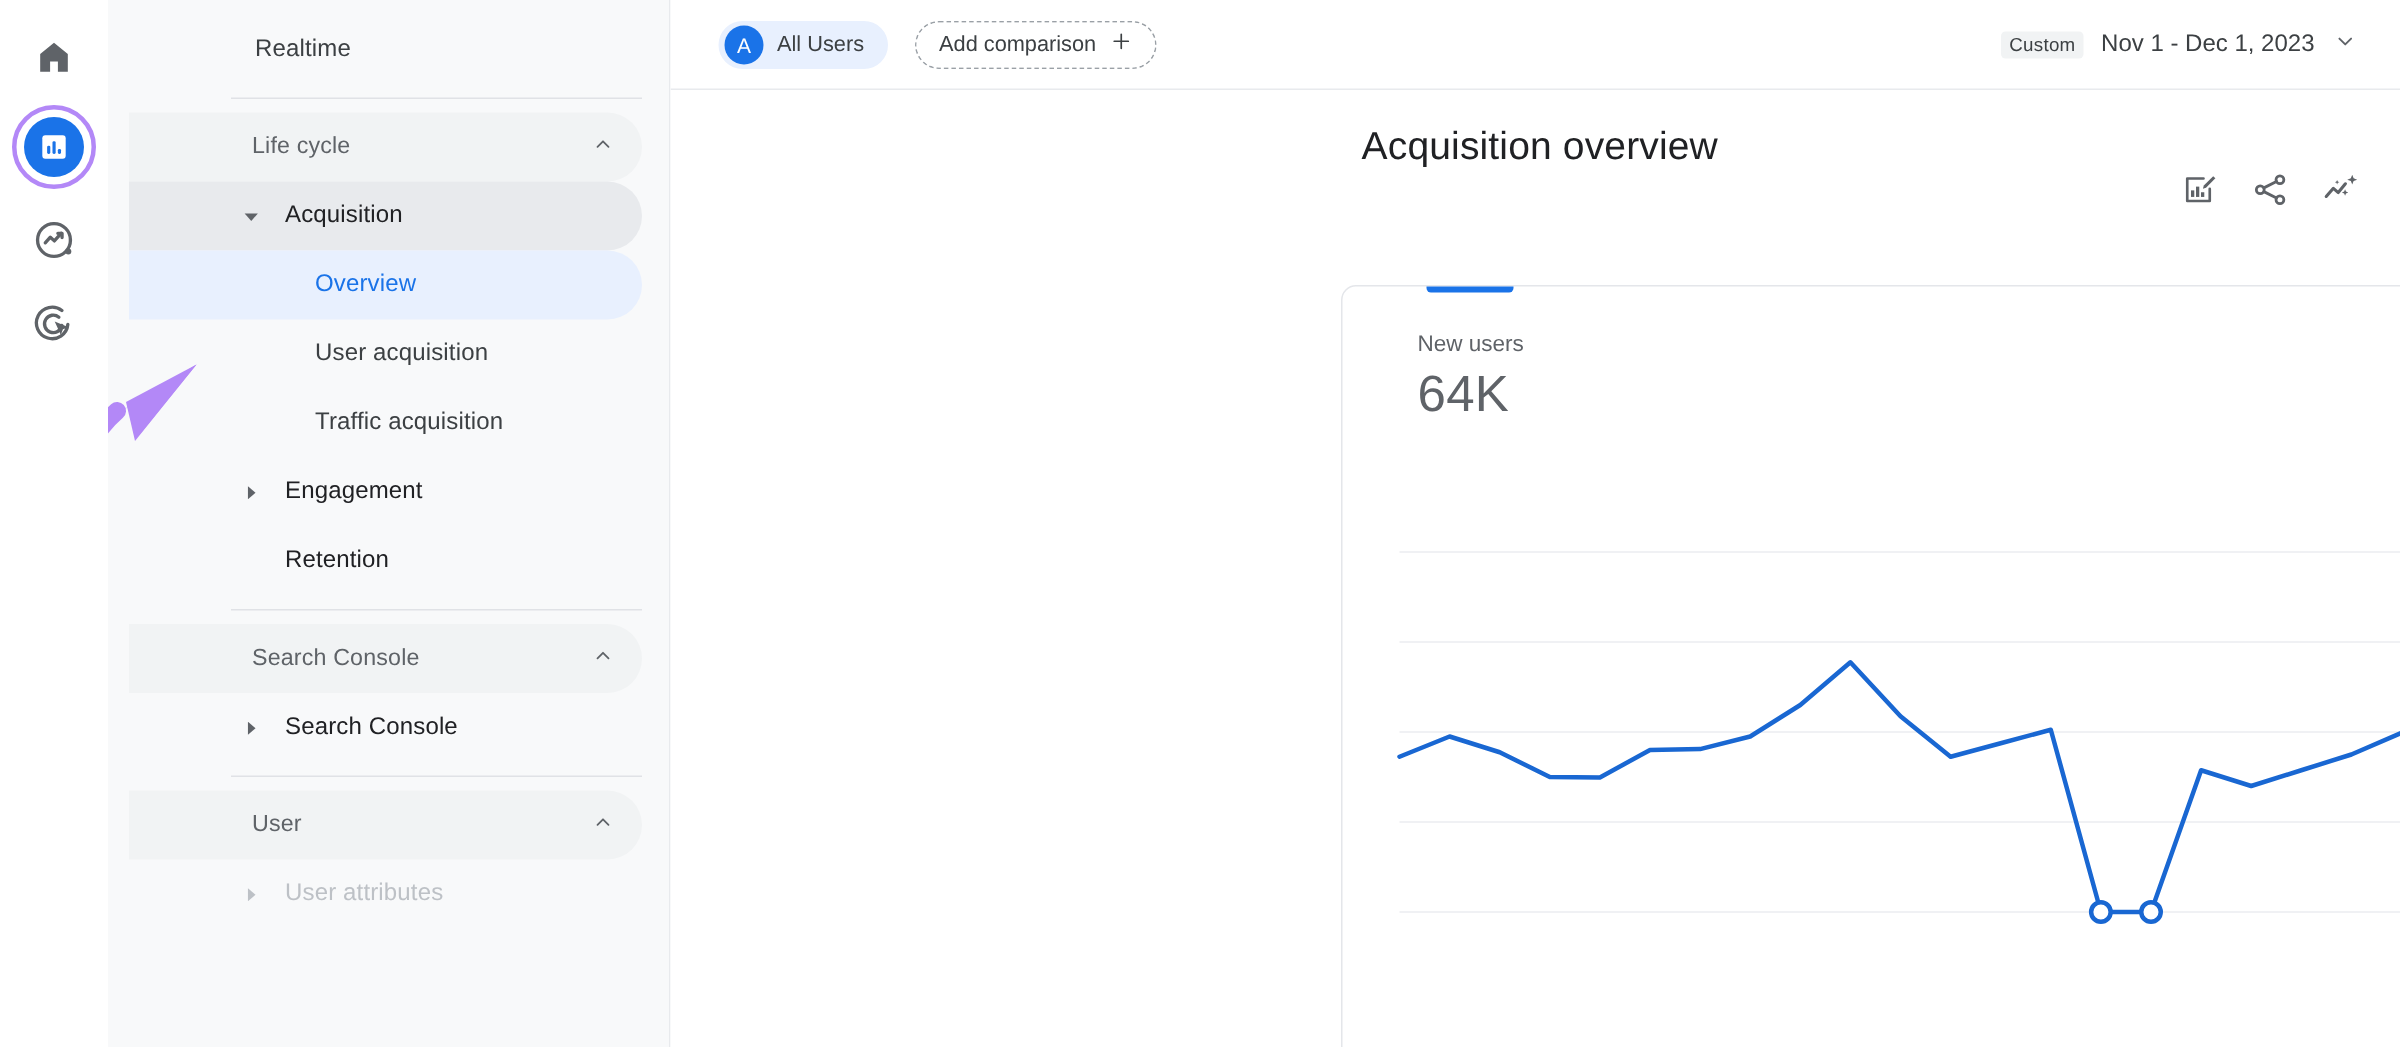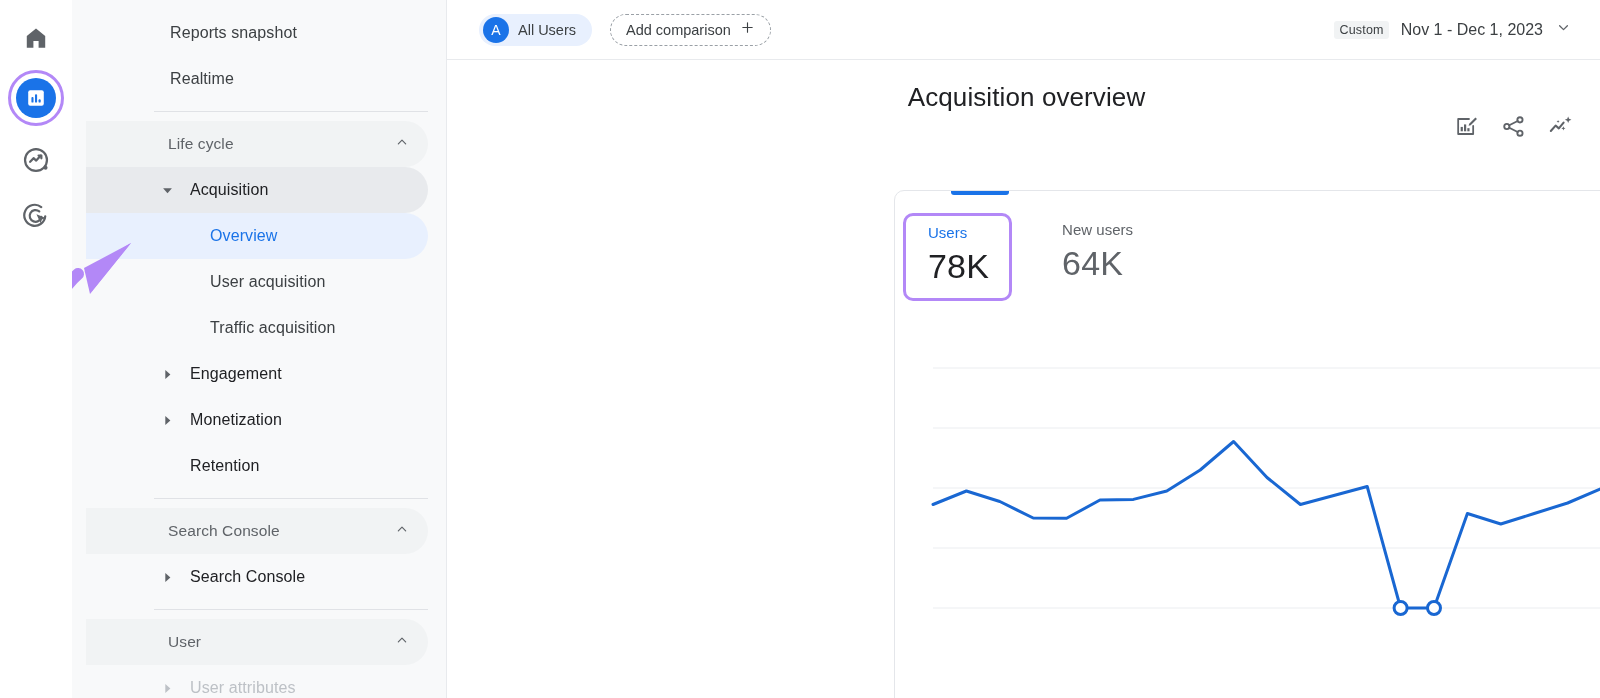--- a/index.html
+++ b/index.html
@@ -206,23 +206,20 @@
         <path d="M16.5 4.3a9 9 0 1 0 3.4 8" fill="none" stroke="#5f6368" stroke-width="1.9" stroke-linecap="round"></path>
         <path d="M14.8 8.1a5 5 0 1 0 1.7 4.7" fill="none" stroke="#5f6368" stroke-width="1.9" stroke-linecap="round"></path>
         <path d="M12.4 10.6l8 3.2-3.3 1.2-1.2 3.3z" fill="#5f6368"></path>
       </svg>
     </div>
   </div>
 
   <div class="sidebar">
 
     <div class="nav-row top">
-      <span class="nav-label">Reports snapshot</span>
-    </div>
-    <div class="nav-row top">
       <span class="nav-label">Realtime</span>
     </div>
 
     <div class="nav-divider"></div>
 
     <div class="nav-row section">
       <span class="nav-label">Life cycle</span>
       <span>
         <svg class="chev" viewBox="0 0 24 24">
             <path d="M6.5 14.8 12 9.3l5.5 5.5" fill="none" stroke="#5f6368" stroke-width="1.8" stroke-linecap="round" stroke-linejoin="round"></path>
@@ -249,28 +246,20 @@
       <span class="nav-label">Traffic acquisition</span>
     </div>
 
     <div class="nav-row l1">
       <span class="caret">
         <svg width="11" height="11" viewBox="0 0 10 10">
             <path d="M3 1 L3 9 L7.6 5 Z" fill="#5f6368"></path>
           </svg>
       </span>
       <span class="nav-label">Engagement</span>
-    </div>
-    <div class="nav-row l1">
-      <span class="caret">
-        <svg width="11" height="11" viewBox="0 0 10 10">
-            <path d="M3 1 L3 9 L7.6 5 Z" fill="#5f6368"></path>
-          </svg>
-      </span>
-      <span class="nav-label">Monetization</span>
     </div>
     <div class="nav-row l1">
       <span class="nav-label">Retention</span>
     </div>
 
     <div class="nav-divider"></div>
 
     <div class="nav-row section">
       <span class="nav-label">Search Console</span>
       <span>
@@ -362,24 +351,20 @@
             <path d="M9.3 6.4l.4 1 1 .4-1 .4-.4 1-.4-1-1-.4 1-.4z" fill="#5f6368"></path>
           </svg>
         </span>
       </div>
     </div>
 
     <div class="card">
       <div class="tab-indicator"></div>
 
       <div class="card-metrics">
-        <div class="metric highlight">
-          <div class="metric-label">Users</div>
-          <div class="metric-value">78K</div>
-        </div>
         <div class="metric secondary">
           <div class="metric-label">New users</div>
           <div class="metric-value">64K</div>
         </div>
 
       </div>
 
       <div class="chart-wrap">
         <svg class="chart-svg" id="chart" width="1105" height="300" viewBox="0 0 1105 300">
             <line x1="38" y1="285" x2="1060" y2="285" stroke="#ebedf0" stroke-width="1"></line>

